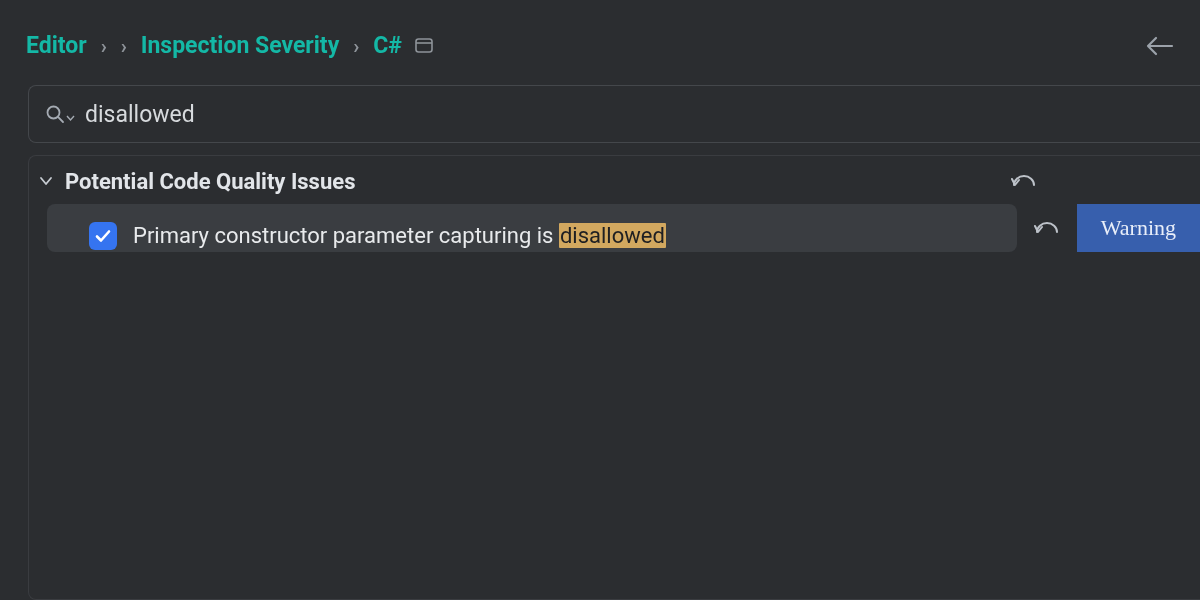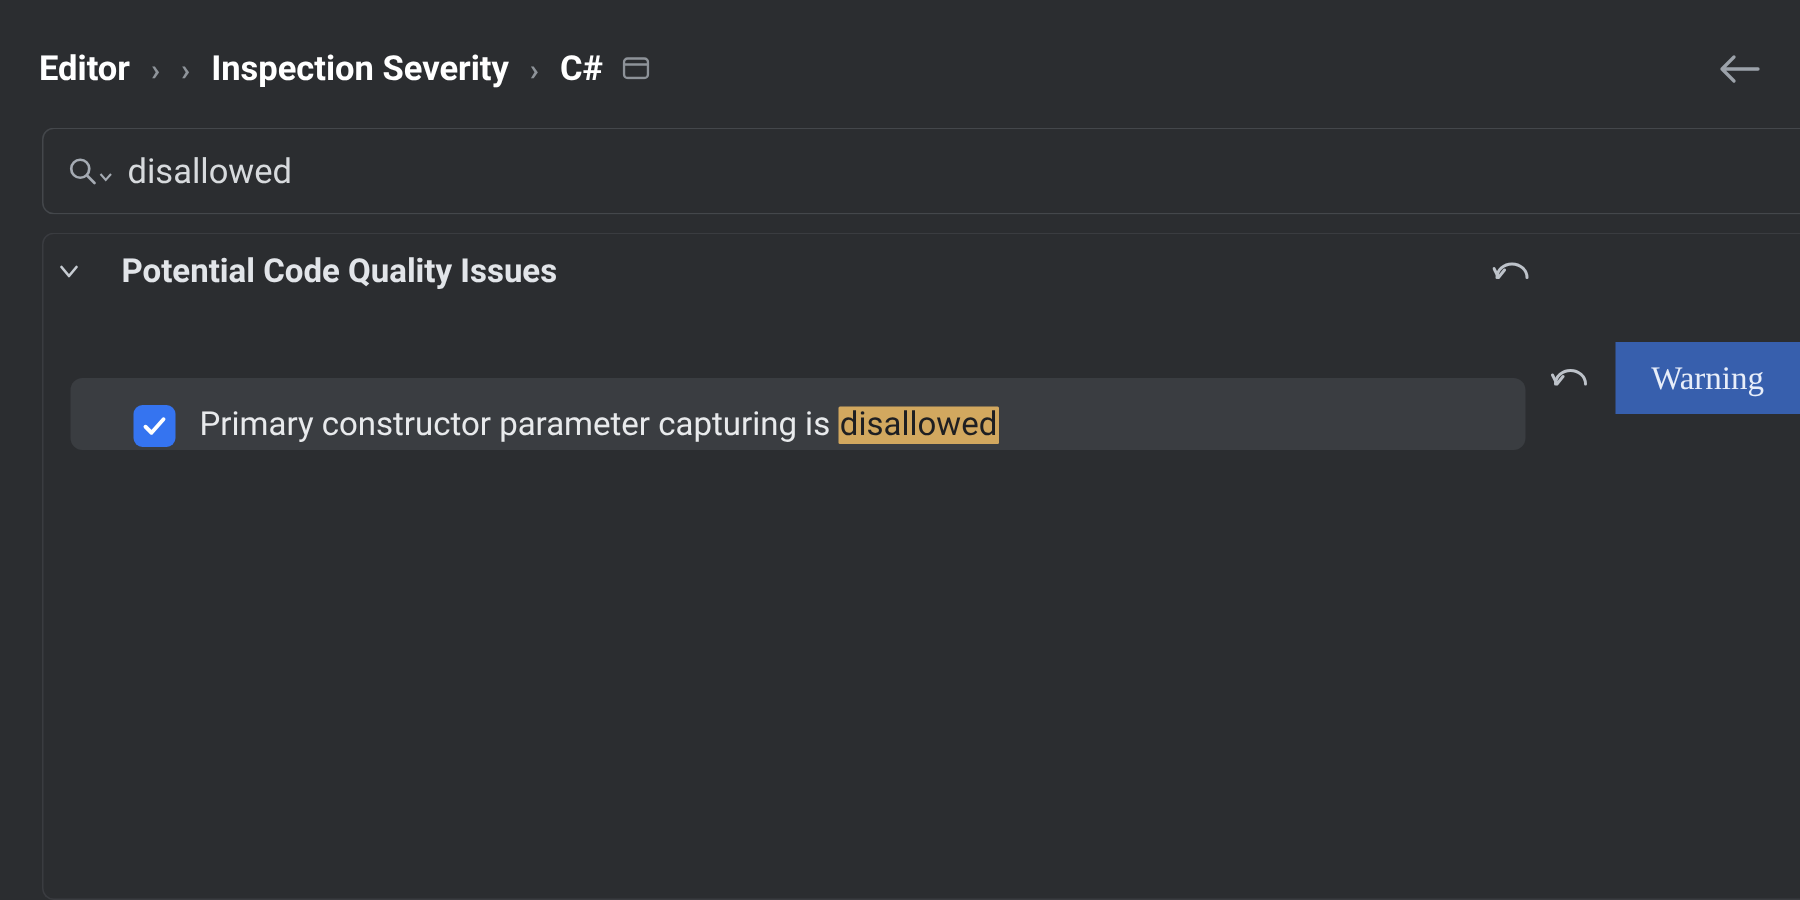--- a/index.html
+++ b/index.html
@@ -16,21 +16,21 @@
   
   .breadcrumb-row {
     display: flex;
     align-items: center;
     padding: 32px 26px 26px 26px;
     gap: 14px;
   }
   .crumb {
     font-size: 23px;
     font-weight: 700;
-    color: #ffffff;
+    color: #14b8a6;
     cursor: pointer;
   }
   .crumb-sep {
     color: #8e9399;
     font-size: 20px;
     font-weight: 700;
   }
   .window-icon {
     width: 20px; height: 16px;
     display: flex; align-items: center; justify-content: center;
@@ -81,21 +81,21 @@
     border-radius: 8px 0 0 8px;
     background: #2b2d30;
     padding-top: 10px;
     flex: 1;
   }
 
   .category-row {
     display: flex;
     align-items: center;
     padding: 2px 14px 10px 4px;
-    gap: 22px;
+    gap: 6px;
   }
   .chevron {
     width: 26px; height: 26px;
     display: flex; align-items: center; justify-content: center;
     color: #c7ccd2;
   }
   .category-label {
     font-size: 22px;
     font-weight: 700;
     color: #e2e5e9;
@@ -116,21 +116,20 @@
   .item-main {
     flex: 1;
     min-width: 0;
     display: flex;
     align-items: center;
     gap: 16px;
     background: #3a3d41;
     border-radius: 8px;
     height: 48px;
     padding: 15px 16px 0 42px;
-    margin-top: 48px;
   }
   .chk {
     width: 28px; height: 28px;
     border-radius: 6px;
     background: #3574f0;
     display: flex; align-items: center; justify-content: center;
     color: #fff;
     flex-shrink: 0;
   }
   .item-text {

